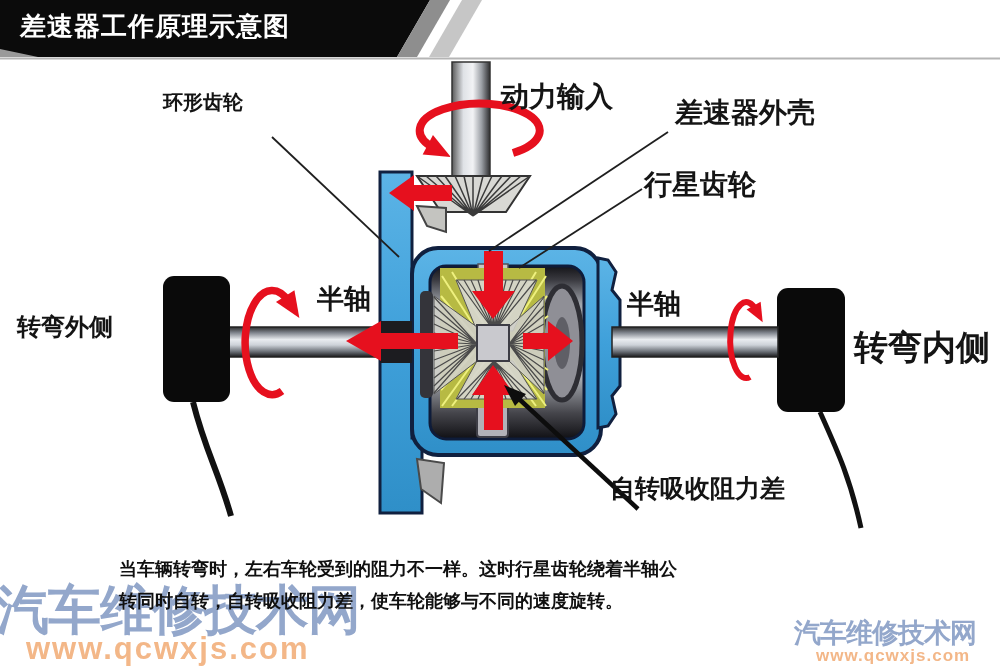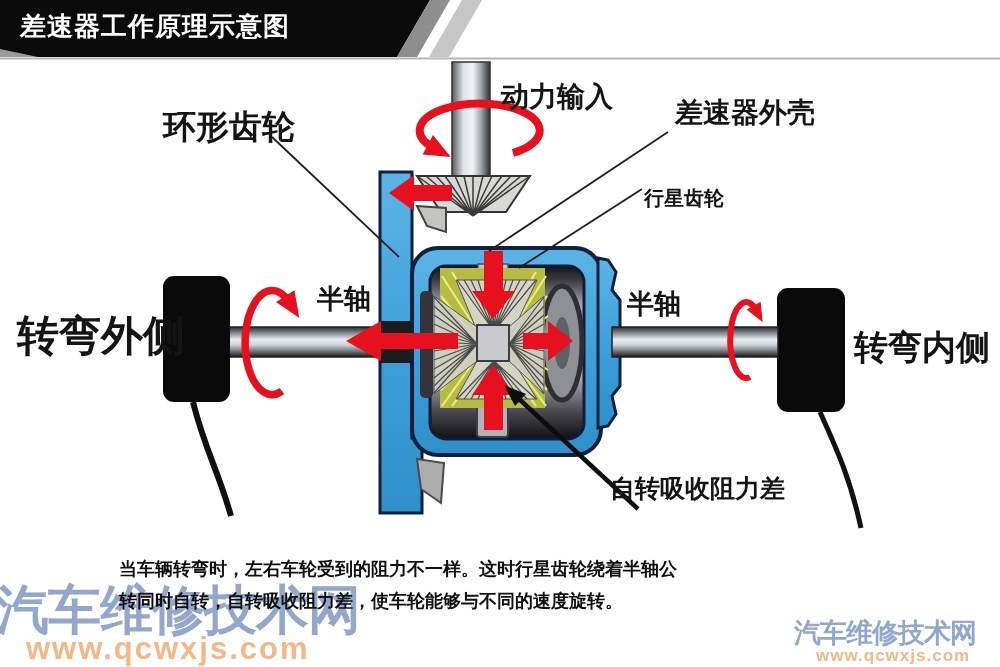--- a/index.html
+++ b/index.html
@@ -8,27 +8,27 @@
     font-family:"Liberation Sans","DejaVu Sans",sans-serif;overflow:hidden;
   }
   .lbl{
     position:absolute;color:#141414;white-space:nowrap;font-weight:600;
     z-index:30;line-height:1;
   }
   #title{
     position:absolute;left:20px;top:9px;font-size:26px;font-weight:bold;
     color:#ffffff;z-index:30;white-space:nowrap;letter-spacing:1px;
   }
-  #lbl-ring{left:163px;top:110px;font-size:33px;}
+  #lbl-ring{left:163px;top:92px;font-size:20px;}
   #lbl-power{left:501px;top:83px;font-size:28px;}
   #lbl-housing{left:675px;top:99px;font-size:28px;}
-  #lbl-planet{left:644px;top:188px;font-size:20px;}
+  #lbl-planet{left:644px;top:171px;font-size:28px;}
   #lbl-shaft-l{left:317px;top:286px;font-size:27px;}
   #lbl-shaft-r{left:627px;top:291px;font-size:27px;}
-  #lbl-turn-out{left:17px;top:315px;font-size:42px;}
+  #lbl-turn-out{left:17px;top:315px;font-size:24px;}
   #lbl-turn-in{left:854px;top:330px;font-size:34px;}
   #lbl-selfrot{left:574px;top:476px;font-size:25px;margin-left:36px;}
   .caption{
     position:absolute;color:#101010;font-size:18px;font-weight:600;
     white-space:nowrap;z-index:30;line-height:1;
   }
   #caption1{left:119px;top:560px;}
   #caption2{left:119px;top:592px;}
   .wm-name{
     position:absolute;font-weight:bold;color:var(--wm-blue,#93a7cb);

